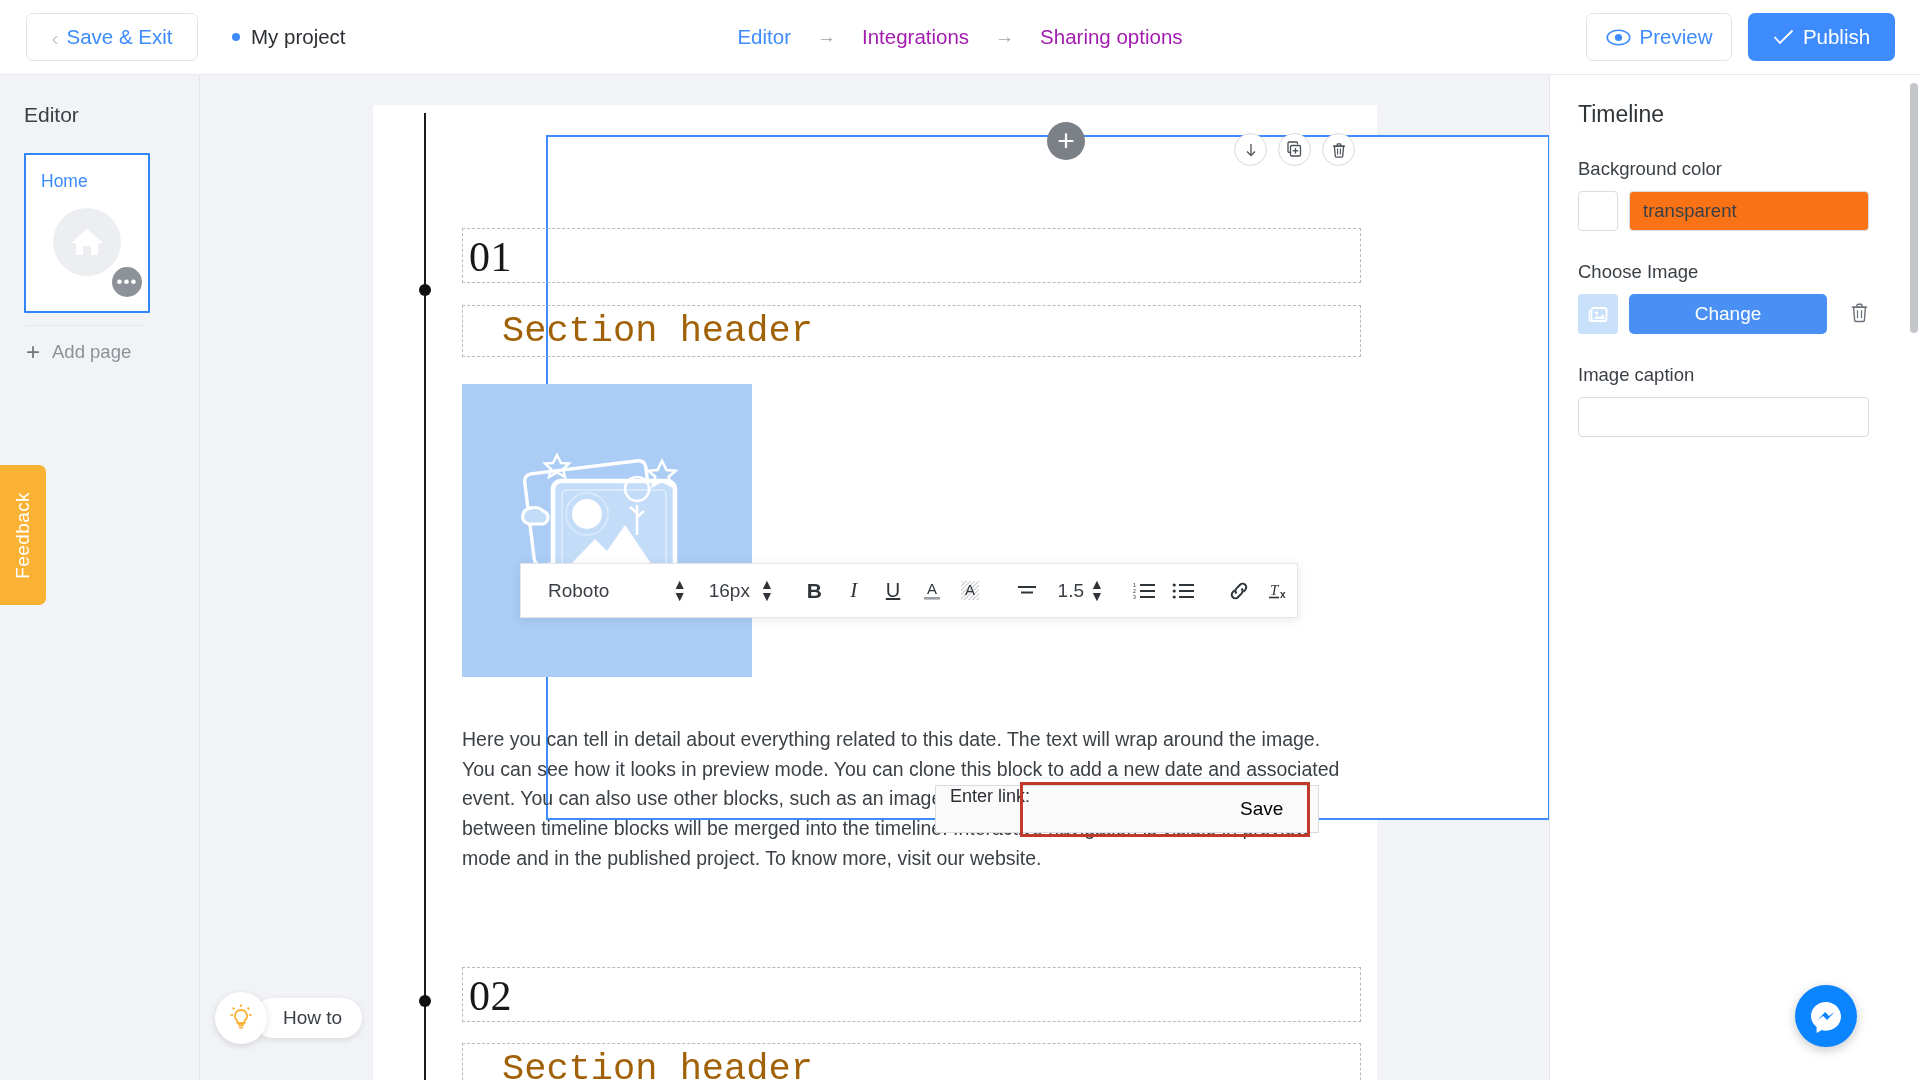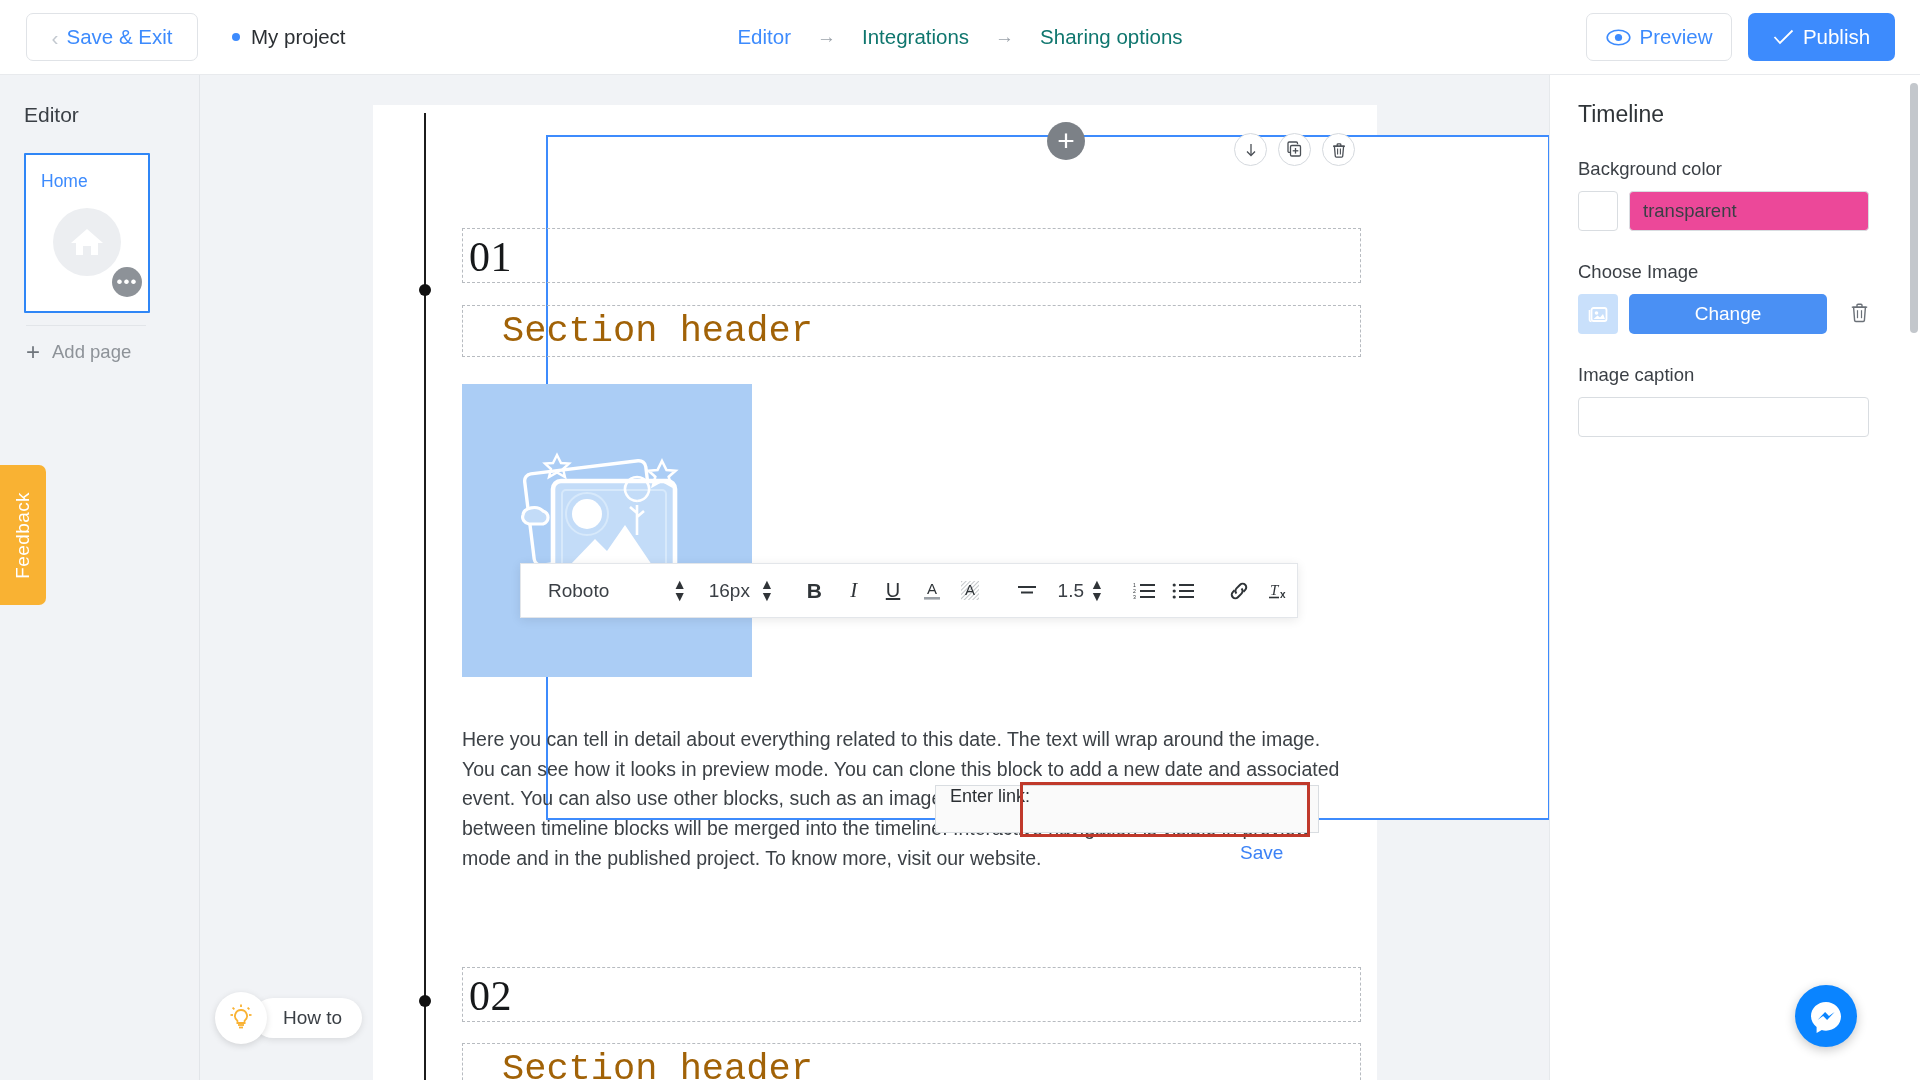--- a/index.html
+++ b/index.html
@@ -27,21 +27,21 @@
   #project-name {
     margin-left: 34px; display: flex; align-items: center; gap: 11px;
     font-size: 20.5px; color: #2b2f33;
   }
   #project-name .dot { width: 8px; height: 8px; border-radius: 50%; background: #3d8bfd; }
 
   #breadcrumbs {
     position: absolute; left: 50%; transform: translateX(-50%);
     display: flex; align-items: center; gap: 26px; font-size: 20.5px;
   }
-  #breadcrumbs .crumb { color: #0f766e; cursor: pointer; }
+  #breadcrumbs .crumb { color: #a21caf; cursor: pointer; }
   #breadcrumbs .crumb.active { color: #3d8bfd; }
   #breadcrumbs .arrow { color: #9aa1a9; font-size: 19px; }
 
   #topbar-right {
     margin-left: auto; margin-right: 25px; display: flex; align-items: center; gap: 16px;
   }
   #preview-btn {
     height: 48px; width: 146px; border: 1px solid #e0e3e7; border-radius: 7px;
     background: #fff; display: flex; align-items: center; justify-content: center; gap: 9px;
     color: #3d8bfd; font-size: 20.5px; cursor: pointer;
@@ -183,39 +183,39 @@
     position: absolute; left: 84px; top: -4px; width: 290px; height: 55px;
     border: 3px solid #c0392b;
   }
   #link-input {
     position: absolute; left: 92px; top: 5px; width: 212px; height: 37px;
     border: 2px solid #222; border-radius: 3px; background: #fff;
     font-size: 18px; color: #111; padding: 0 7px; outline: none;
     font-family: "Liberation Sans", sans-serif;
   }
   #link-save {
-    position: absolute; left: 1240px; top: 842px; font-size: 19px; color: #3b82f6;
+    position: absolute; left: 1240px; top: 798px; font-size: 19px; color: #000000;
     cursor: pointer; z-index: 56;
   }
 
   
   #rightpanel {
     position: absolute; left: 1549px; top: 75px; width: 371px; height: 1005px;
     background: #ffffff; border-left: 1px solid #e6e9ec;
   }
   #rp-title { margin: 26px 16px 0 28px; font-size: 23px; color: #2f3438; }
   .rp-label { margin: 30px 0 0 28px; font-size: 18.5px; color: #3a3f45; }
   #bg-row { margin: 11px 0 0 28px; display: flex; align-items: center; gap: 11px; }
   #bg-swatch {
     width: 40px; height: 40px; border: 1px solid #d9dde1; border-radius: 4px; background: #fff;
     cursor: pointer;
   }
   #bg-input {
     width: 240px; height: 40px; border: 1px solid #d9dde1; border-radius: 4px;
-    background: #ec4899; padding: 0 13px; font-size: 18.5px; color: #3a3f45;
+    background: #f97316; padding: 0 13px; font-size: 18.5px; color: #3a3f45;
     font-family: "Liberation Sans", sans-serif; outline: none;
   }
   #img-row { margin: 11px 0 8px 28px; display: flex; align-items: center; gap: 11px; }
   #img-thumb {
     width: 40px; height: 40px; border-radius: 4px; background: #c9e0fb;
     display: flex; align-items: center; justify-content: center; cursor: pointer;
   }
   #change-btn {
     width: 198px; height: 40px; border-radius: 5px; background: #4a90f4;
     color: #fff; font-size: 19px; display: flex; align-items: center; justify-content: center;

